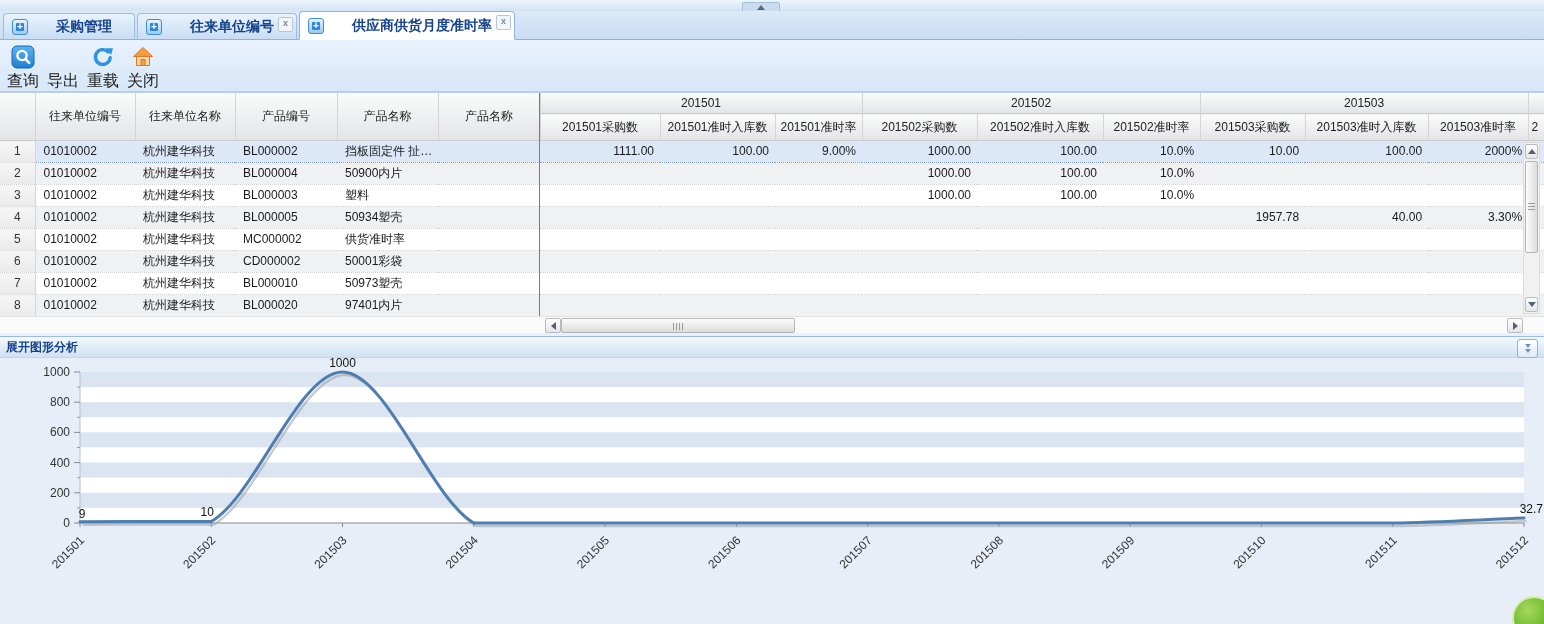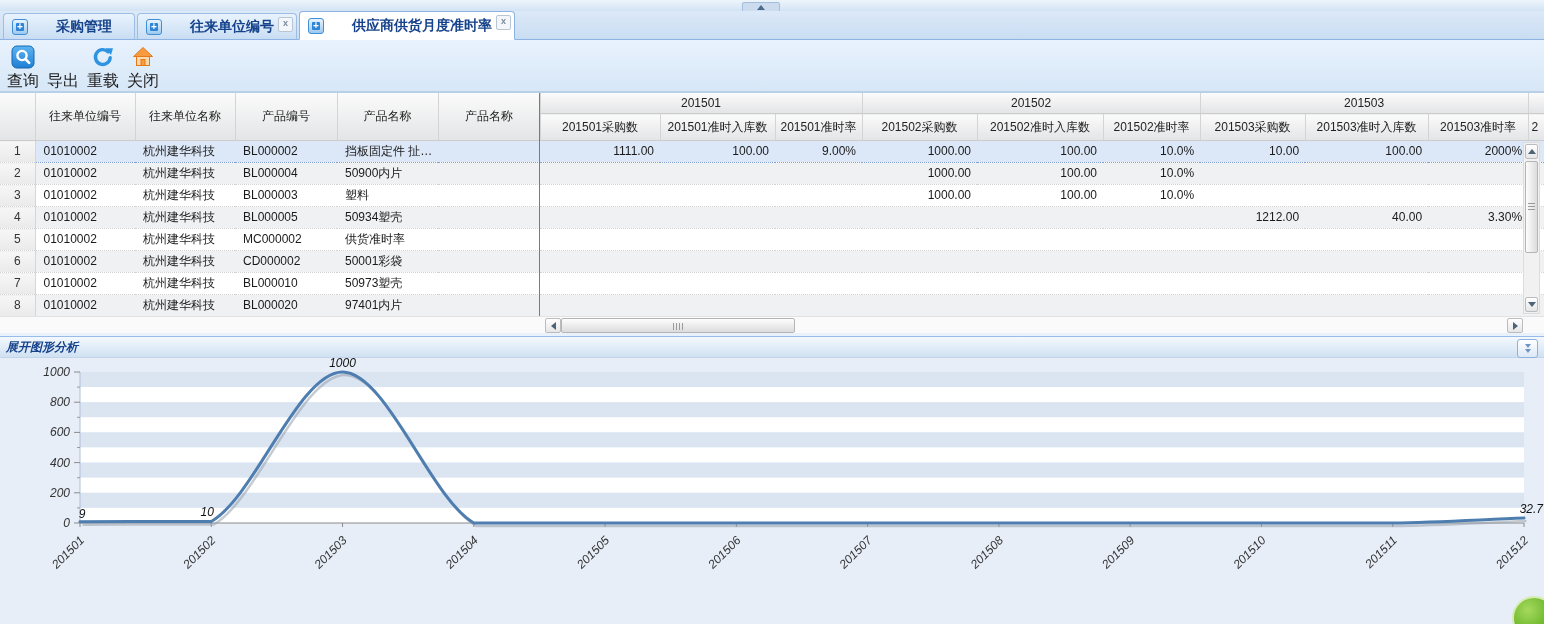--- a/index.html
+++ b/index.html
@@ -69,21 +69,21 @@
                  background:repeating-linear-gradient(90deg,#9a9a9a 0 1px,transparent 1px 3px);}
   .vscroll{position:absolute;left:1523px;top:49px;width:17px;height:172px;background:#f1f1f1;border:1px solid #dcdcdc;box-sizing:border-box;}
   .vbtn{position:absolute;left:1px;width:13px;height:15px;background:linear-gradient(#ffffff,#e6e6e6);
         border:1px solid #bcbcbc;border-radius:2px;box-sizing:border-box;display:flex;align-items:center;justify-content:center;cursor:pointer;}
   .vthumb{position:absolute;left:1px;top:18px;width:13px;height:92px;background:linear-gradient(90deg,#fdfdfd,#dcdcdc);
           border:1px solid #b5b5b5;border-radius:2px;box-sizing:border-box;cursor:grab;}
   .vthumb::after{content:"";position:absolute;top:50%;left:2px;margin-top:-4px;width:7px;height:8px;
                  background:repeating-linear-gradient(#9a9a9a 0 1px,transparent 1px 3px);}
 
   
-  .chart-panel{position:absolute;left:0;top:336px;width:1544px;height:288px;background:#e7eef8;font-style:italic;}
+  .chart-panel{position:absolute;left:0;top:336px;width:1544px;height:288px;background:#e7eef8;}
   .panel-header{position:absolute;left:0;top:0;width:1544px;height:22px;
                 background:linear-gradient(#f4f9fe,#d0e1f2);border-top:1px solid #99bbe8;border-bottom:1px solid #c3d5ea;
                 box-sizing:border-box;display:flex;align-items:center;padding:0 6px;}
   .panel-title{font-size:12px;font-weight:bold;color:#15428b;}
   .collapse-btn{position:absolute;right:6px;top:2px;width:19px;height:17px;border:1px solid #8cb2dd;border-radius:3px;
                 background:linear-gradient(#ffffff,#dcE9f6);cursor:pointer;display:flex;flex-direction:column;align-items:center;justify-content:center;gap:1px;}
   .chev{width:0;height:0;border-left:3px solid transparent;border-right:3px solid transparent;border-top:4px solid #6f94c8;}
   .chart-area{position:absolute;left:0;top:22px;width:1544px;height:266px;}
   svg text{font-family:"Liberation Sans","DejaVu Sans",sans-serif;}
   .ytick,.xtick{font-size:12px;fill:#333;}
@@ -270,21 +270,21 @@
               <td class="txt">杭州建华科技</td>
               <td class="txt">BL000005</td>
               <td class="txt">50934塑壳</td>
               <td class="txt"></td>
               <td class="val"></td>
               <td class="val"></td>
               <td class="val"></td>
               <td class="val"></td>
               <td class="val"></td>
               <td class="val"></td>
-              <td class="val">1212.00</td>
+              <td class="val">1957.78</td>
               <td class="val">40.00</td>
               <td class="val">3.30%</td>
               <td></td>
             </tr>
             <tr class="">
               <td class="numcell">5</td>
               <td class="txt">01010002</td>
               <td class="txt">杭州建华科技</td>
               <td class="txt">MC000002</td>
               <td class="txt">供货准时率</td>

